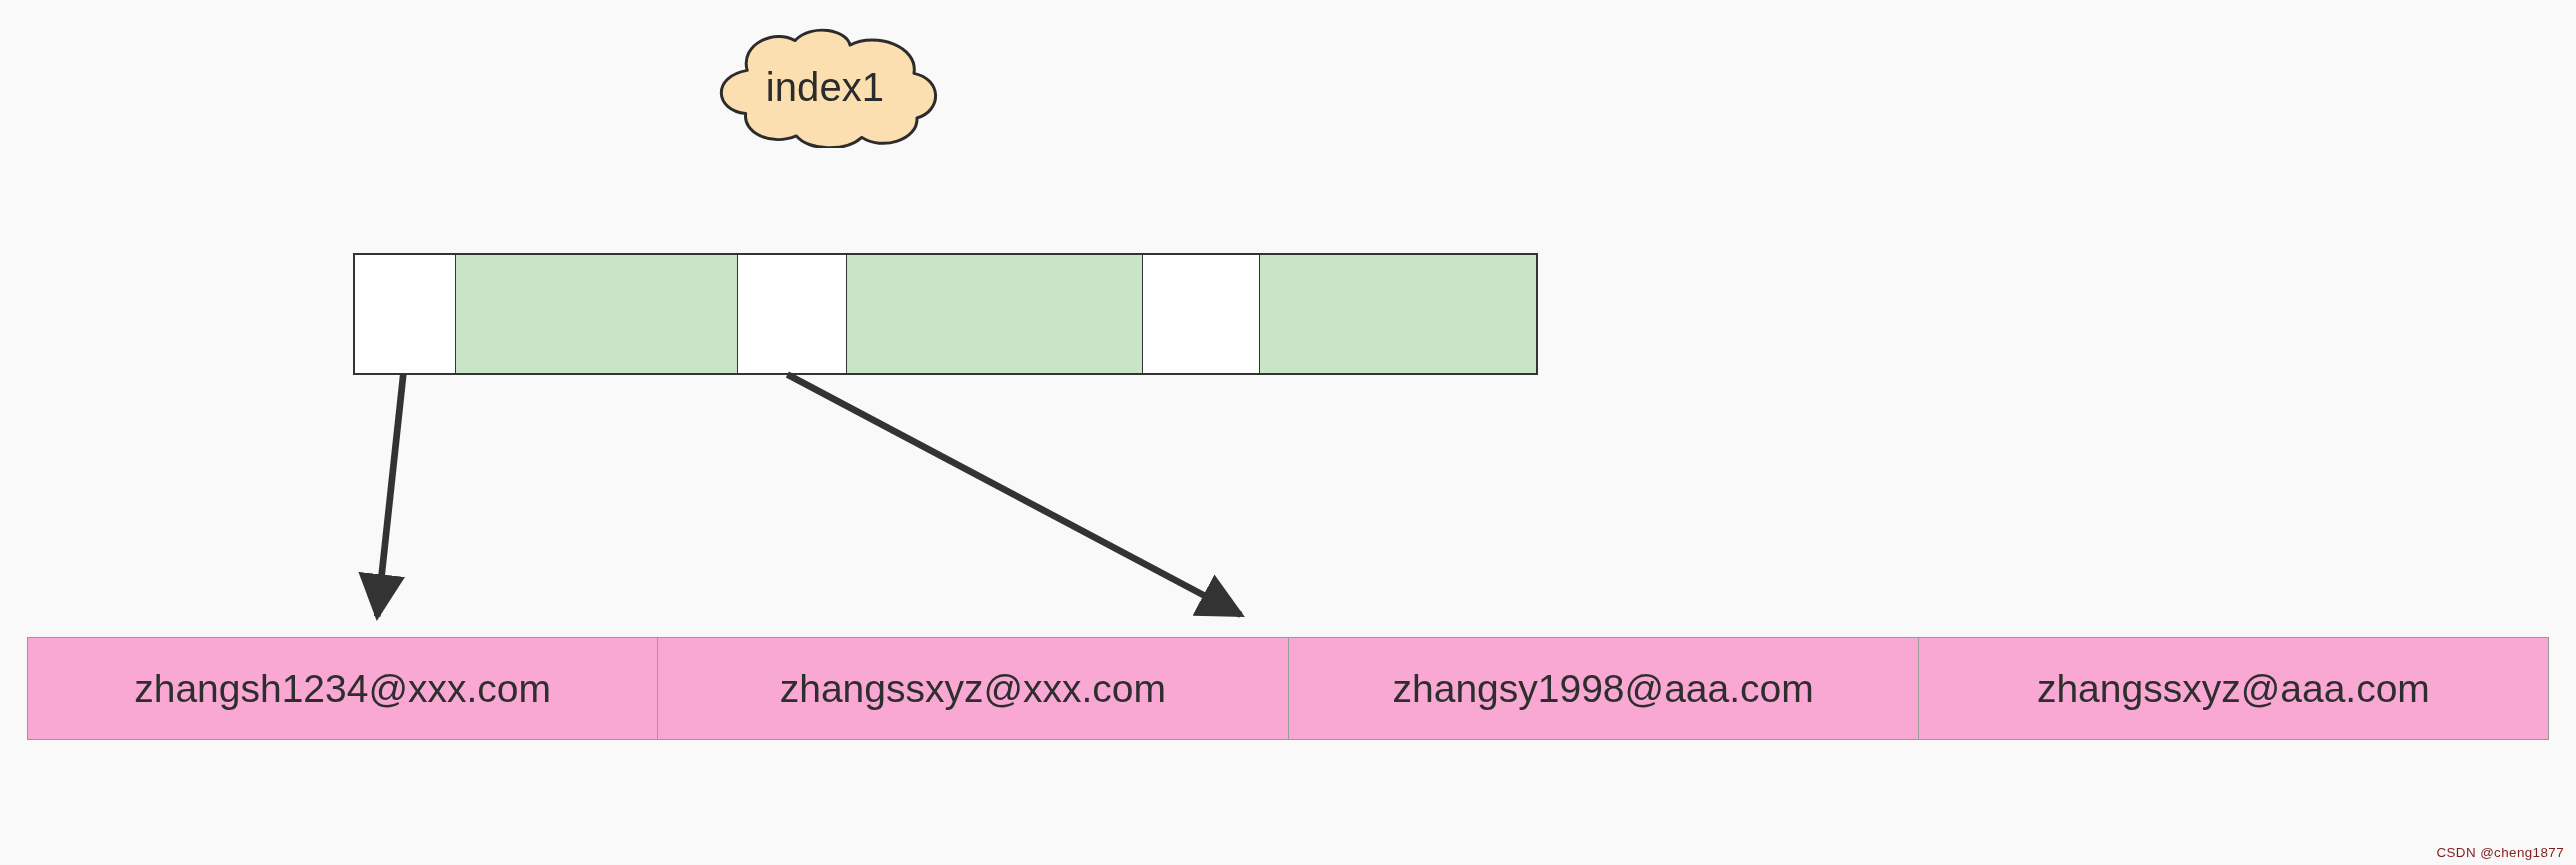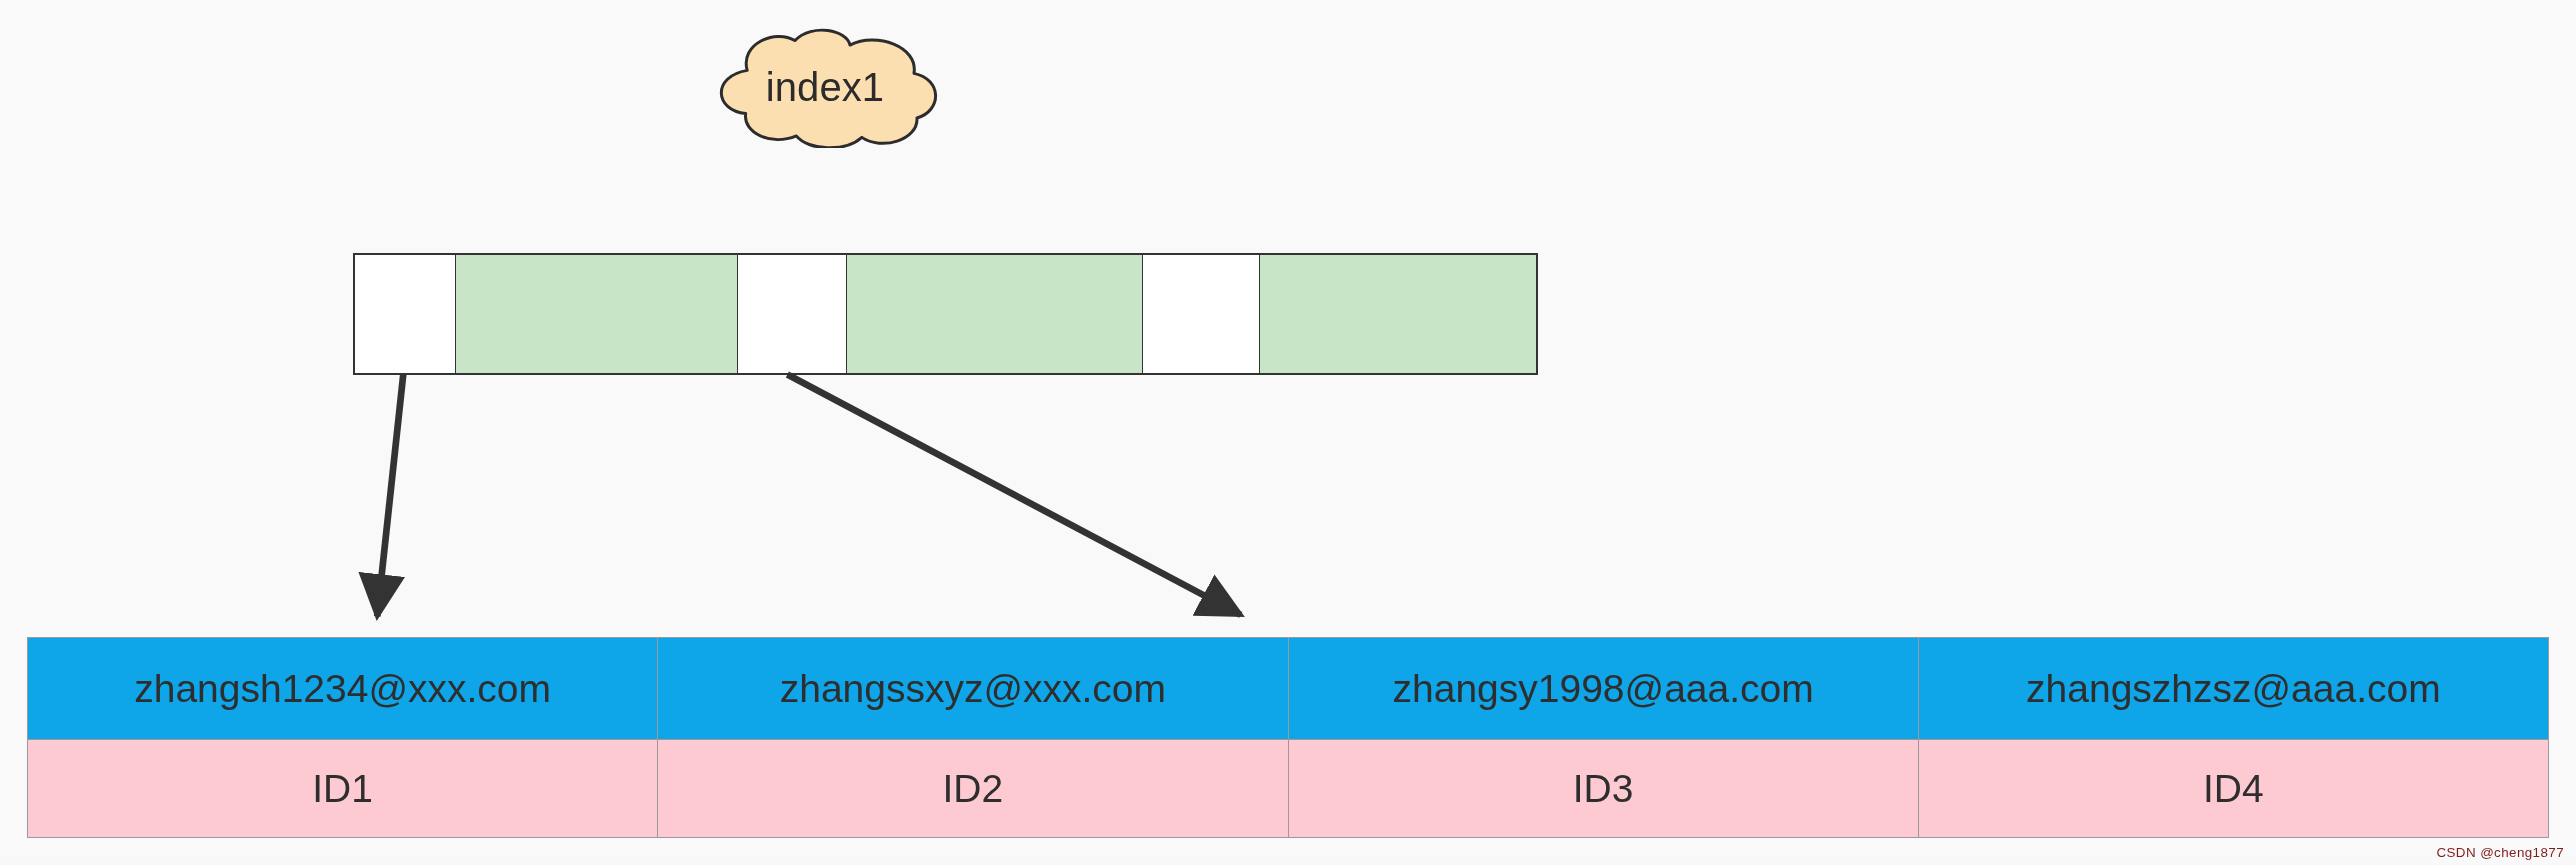--- a/index.html
+++ b/index.html
@@ -92,21 +92,21 @@
   #data-table td {
     border: 1.5px solid #9a9a9a;
     text-align: center;
     color: #2e2e2e;
     font-size: 39px;
     padding: 0;
     white-space: nowrap;
     overflow: hidden;
   }
   #data-table tr.email-row td {
-    background: #0ea5e9;
+    background: #f9a8d4;
     height: 101px;
   }
   #data-table tr.id-row td {
     background: #fecad2;
     height: 97px;
   }
 
   
   #watermark {
     position: absolute;
@@ -156,27 +156,21 @@
     <line x1="541" y1="503" x2="506" y2="828" stroke="#333333" stroke-width="9" marker-end="url(#ah)"></line>
     <line x1="1057" y1="503" x2="1666" y2="826" stroke="#333333" stroke-width="9" marker-end="url(#ah)"></line>
   </svg>
 
   <table id="data-table">
     <tbody>
         <tr class="email-row">
       <td>zhangsh1234@xxx.com</td>
       <td>zhangssxyz@xxx.com</td>
       <td>zhangsy1998@aaa.com</td>
-      <td>zhangszhzsz@aaa.com</td>
-    </tr>
-    <tr class="id-row">
-      <td>ID1</td>
-      <td>ID2</td>
-      <td>ID3</td>
-      <td>ID4</td>
+      <td>zhangssxyz@aaa.com</td>
     </tr>
   </tbody>
     </table>
 
   <div id="watermark">CSDN @cheng1877</div>
 
 </div>
 
 
 </body></html>

